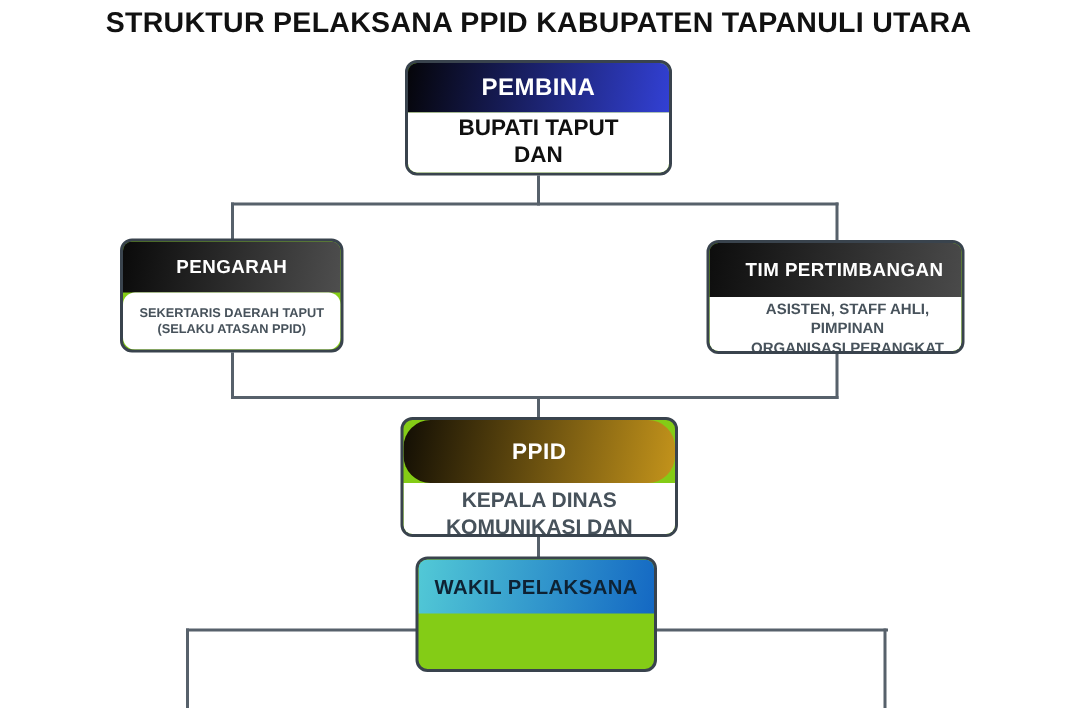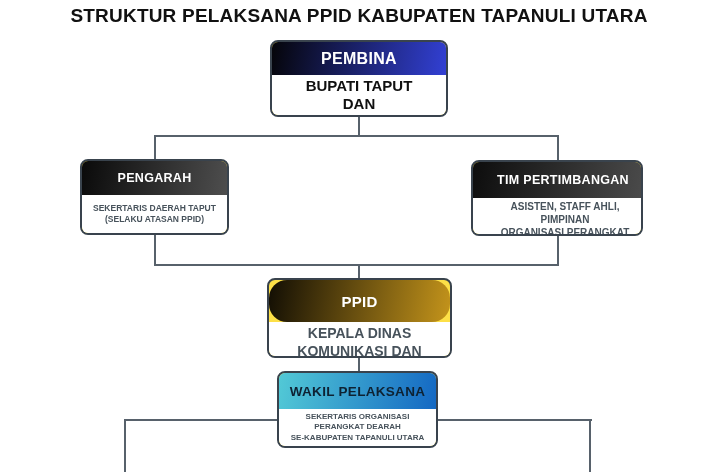--- a/index.html
+++ b/index.html
@@ -17,21 +17,21 @@
     position:absolute; top:5px; left:0; width:718px;
     text-align:center;
     font-size:19px; font-weight:800; letter-spacing:.2px;
     color:var(--title,#111111);
   }
 
   .node {
     position:absolute;
     border:2px solid var(--nodeborder,#39434d);
     border-radius:8px;
-    background:#fde047;
+    background:#84cc16;
     display:flex; flex-direction:column;
     overflow:hidden;
   }
   .node .hd {
     flex:0 0 auto;
     display:flex; align-items:center; justify-content:center;
     color:#ffffff; font-weight:800; letter-spacing:.3px;
     text-align:center;
   }
   .node .bd {
@@ -44,21 +44,21 @@
     line-height:1.3;
     padding:2px 4px;
   }
 
   .node-pembina   { left:270px; top:40px;  width:178px; height:77px; }
   .node-pembina .hd { height:33px; font-size:16px; }
   .node-pembina .bd { font-size:15px; color:#101010; line-height:1.2; }
 
   .node-pengarah  { left:80px;  top:159px; width:149px; height:76px; }
   .node-pengarah .hd { height:34px; font-size:12.5px; }
-  .node-pengarah .bd { font-size:8.5px; }
+  .node-pengarah .bd { font-size:8.5px;border-radius:8px; }
 
   .node-tim       { left:471px; top:160px; width:172px; height:76px; }
   .node-tim .hd { height:36px; font-size:12.5px;padding-left:12px; }
   .node-tim .bd { font-size:10px;padding-left:20px; }
 
   .node-ppid      { left:267px; top:278px; width:185px; height:80px; }
   .node-ppid .hd { height:42px; font-size:15px;border-radius:18px; }
   .node-ppid .bd { font-size:14px; }
 
   .node-pelaksana { left:277px; top:371px; width:161px; height:77px; }
@@ -121,18 +121,15 @@
   </div>
 
   <div class="node node-ppid">
     <div class="hd" style="background: linear-gradient(100deg, rgb(18, 14, 4), rgb(196, 148, 27)); color: rgb(255, 255, 255);">PPID</div>
     <div class="bd">KEPALA DINAS KOMUNIKASI DAN
 INFORMATIKA KAB.TAPANULI UTARA</div>
   </div>
 
   <div class="node node-pelaksana">
     <div class="hd" style="background: linear-gradient(100deg, rgb(82, 201, 214), rgb(20, 104, 195)); color: rgb(14, 34, 51);">WAKIL PELAKSANA</div>
-    <div class="bd">SEKERTARIS ORGANISASI
-PERANGKAT DEARAH
-SE-KABUPATEN TAPANULI UTARA</div>
   </div>
 
 </div>
 
 </body></html>

